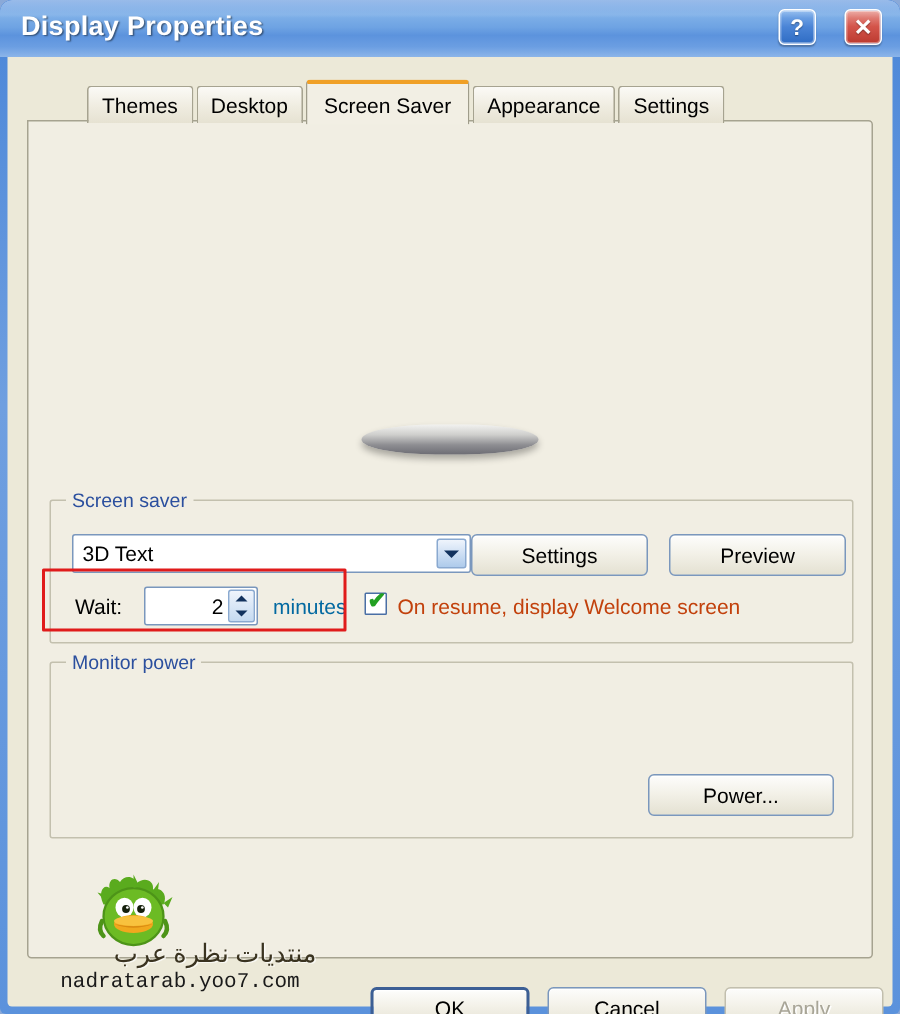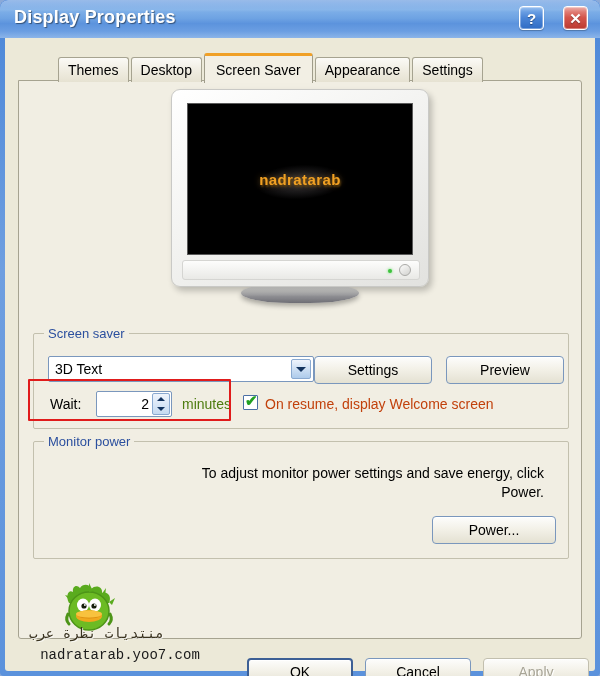--- a/index.html
+++ b/index.html
@@ -316,21 +316,21 @@
     width:0;height:0;border-left:4px solid transparent;border-right:4px solid transparent;
     border-bottom:4px solid #12325e;
   }
   .spin-down {
     width:0;height:0;border-left:4px solid transparent;border-right:4px solid transparent;
     border-top:4px solid #12325e;
   }
   #minutes-label {
     position: absolute;
     left: 148px; top: 62px;
-    font-size: 14px; color: #4d7c0f;
+    font-size: 14px; color: #0369a1;
   }
   #chk-box {
     position: absolute;
     left: 209px; top: 61px;
     width: 15px; height: 15px;
     background: #ffffff;
     border: 1px solid #4a6fa5;
     border-radius: 1px;
   }
   #chk-mark {
@@ -384,25 +384,25 @@
   }
   #bird {
     position: absolute;
     left: 38px; top: 0;
     width: 54px; height: 52px;
   }
   #wm-arabic {
     position: absolute;
     left: 4px; top: 44px;
     width: 182px;
-    text-align: left;
+    text-align: right;
     direction: rtl;
-    font-size: 14px;
+    font-size: 17px;
     color: #3a3320;
-    font-family: Liberation Mono, monospace;
+    font-family: Liberation Serif, serif;
     text-shadow: 1px 1px 0 rgba(255,255,255,.7);
   }
   #wm-url {
     position: absolute;
     left: 0; top: 66px;
     width: 190px;
     text-align: center;
     font-size: 14px;
     color: #1a1a1a;
     font-family: Liberation Mono, monospace;
@@ -440,30 +440,20 @@
       </div>
       <div class="tab">
         <span>Settings</span>
       </div>
     </div>
 
     <div id="tabpage">
 
       <div id="monitor-wrap">
         <div id="mon-stand"></div>
-        <div id="monitor">
-          <div id="screen">
-            <div id="ss-3dshadow"></div>
-            <div id="ss-text">nadratarab</div>
-          </div>
-          <div id="mon-chin">
-            <div id="mon-led"></div>
-            <div id="mon-power"></div>
-          </div>
-        </div>
       </div>
 
       <div class="group" id="group-screensaver">
         <div class="group-title">Screen saver</div>
 
         <div id="combo-screensaver">
           <span id="combo-value">3D Text</span>
           <span id="combo-arrow-btn">
             <span class="chev"></span>
           </span>
@@ -487,21 +477,20 @@
         <div id="minutes-label">minutes</div>
 
         <div id="chk-box">
           <span id="chk-mark">✔</span>
         </div>
         <div id="chk-label">On resume, display Welcome screen</div>
       </div>
 
       <div class="group" id="group-monitorpower">
         <div class="group-title">Monitor power</div>
-        <div id="mp-desc">To adjust monitor power settings and save energy, click Power.</div>
         <div class="btn" id="btn-power">
           <span>Power...</span>
         </div>
       </div>
 
       <div id="annotation-rect"></div>
 
     </div>
 
     <div class="btn default" id="btn-ok">

